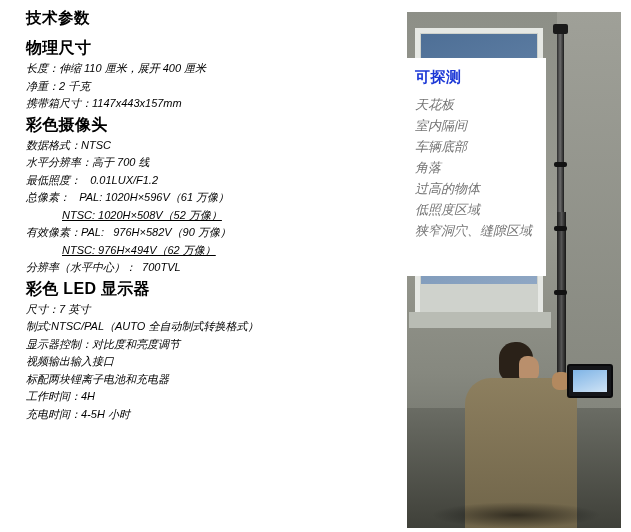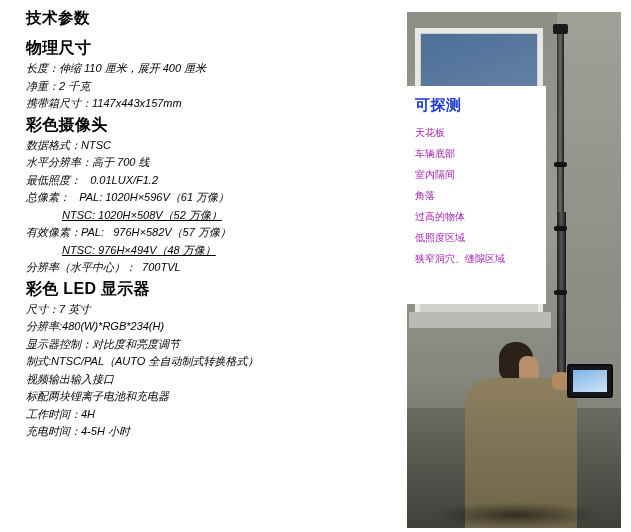--- a/index.html
+++ b/index.html
@@ -105,34 +105,34 @@
   
   .callout {
     position: absolute;
     left: 0px;
     top: 46px;
     width: 139px;
     height: 218px;
     background: #ffffff;
     padding: 10px 0 0 8px;
     box-sizing: border-box;
-    margin-top: 28px;
   }
   .callout-title {
     color: #1b37d6;
     font-size: 15px;
     font-weight: bold;
     margin: 0 0 7px 0;
     letter-spacing: 0.5px;
   }
   .callout-item {
-    font-size: 10px;
+    font-size: 13px;
     line-height: 21px;
-    color: #a21caf;
+    color: #737373;
     white-space: pre;
+    font-style: italic;
   }
   
   .pole {
     position: absolute;
     left: 150px;
     top: 18px;
     width: 7px;
     height: 330px;
     background: linear-gradient(90deg,#2c2c2c,#6b6b6b 45%,#1d1d1d);
   }
@@ -250,31 +250,30 @@
       <div class="line indent1 ital">携带箱尺寸：1147x443x157mm</div>
     </div>
 
     <div>
       <div class="sec-head">彩色摄像头</div>
       <div class="line indent1 ital">数据格式：NTSC</div>
       <div class="line indent1 ital">水平分辨率：高于 700 线</div>
       <div class="line indent1 ital">最低照度：   0.01LUX/F1.2</div>
       <div class="line indent1 ital">总像素：   PAL: 1020H×596V（61 万像）</div>
       <div class="line indent2 ital">NTSC: 1020H×508V（52 万像）</div>
-      <div class="line indent1 ital">有效像素：PAL:   976H×582V（57 万像）</div>
-      <div class="line indent2 ital">NTSC: 976H×494V（48 万像）</div>
+      <div class="line indent1 ital">有效像素：PAL:   976H×582V（90 万像）</div>
+      <div class="line indent2 ital">NTSC: 976H×494V（62 万像）</div>
       <div class="line indent1 ital">分辨率（水平中心）：  700TVL</div>
     </div>
 
     <div>
       <div class="sec-head">彩色 LED 显示器</div>
       <div class="line indent1 ital">尺寸：7 英寸</div>
-      <div class="line indent1 ital">分辨率:480(W)*RGB*234(H)</div>
+      <div class="line indent1 ital">制式:NTSC/PAL（AUTO 全自动制式转换格式）</div>
       <div class="line indent1 ital">显示器控制：对比度和亮度调节</div>
-      <div class="line indent1 ital">制式:NTSC/PAL（AUTO 全自动制式转换格式）</div>
       <div class="line indent1 ital">视频输出输入接口</div>
     </div>
 
     <div>
       <div class="line indent1 ital">标配两块锂离子电池和充电器</div>
       <div class="line indent1 ital">工作时间：4H</div>
       <div class="line indent1 ital">充电时间：4-5H 小时</div>
     </div>
 
   </div>
@@ -300,22 +299,22 @@
     <div class="person-body"></div>
     <div class="hand"></div>
     <div class="monitor">
       <div class="monitor-screen"></div>
     </div>
     <div class="shadow"></div>
 
     <div class="callout">
       <div class="callout-title">可探测</div>
       <div class="callout-item">天花板</div>
+      <div class="callout-item">室内隔间</div>
       <div class="callout-item">车辆底部</div>
-      <div class="callout-item">室内隔间</div>
       <div class="callout-item">角落</div>
       <div class="callout-item">过高的物体</div>
       <div class="callout-item">低照度区域</div>
       <div class="callout-item">狭窄洞穴、缝隙区域</div>
     </div>
   </div>
 
 </div>
 
 </body></html>

